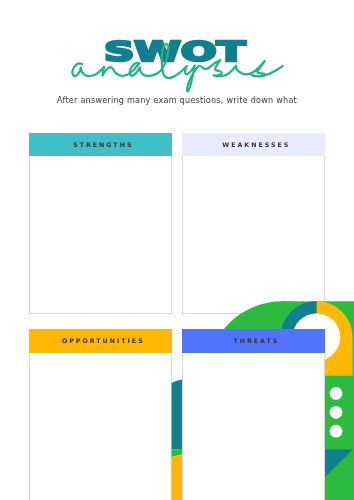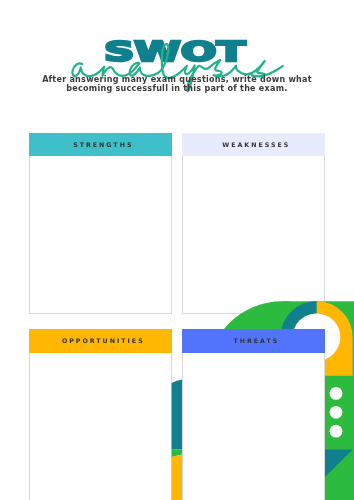--- a/index.html
+++ b/index.html
@@ -6,22 +6,22 @@
   html,body{margin:0;padding:0;}
   body{width:354px;height:500px;background:#ffffff;overflow:hidden;position:relative;
        font-family:"DejaVu Sans",sans-serif;}
   .page{position:absolute;inset:0;width:354px;height:488px;overflow:hidden;background:#fff;margin-top:24px;}
   #deco{position:absolute;left:0;top:0;width:354px;height:500px;}
   .title-wrap{position:absolute;left:0;top:0;width:354px;height:100px;}
   .swot{position:absolute;left:104.4px;top:11.5px;color:#10808f;font-weight:700;
         white-space:nowrap;font-size:27.2px;letter-spacing:0px;
         -webkit-text-stroke:2.45px #10808f;transform:scaleX(1.55);transform-origin:left top;}
   .script{position:absolute;left:65px;top:15px;}
-  .sub{position:absolute;left:0;top:51px;width:354px;text-align:center;
-       font-family:"DejaVu Sans",sans-serif;font-size:8.05px;font-weight:700;color:#3b3b3b;
+  .sub{position:absolute;left:0;top:72px;width:354px;text-align:center;
+       font-family:"DejaVu Sans",sans-serif;font-size:8.05px;font-weight:400;color:#3b3b3b;
        line-height:9.2px;letter-spacing:.25px;}
   .box{position:absolute;background:#fff;border:1px solid #d9d9d9;box-sizing:border-box;z-index:1;}
   #deco{z-index:2;}
   #box-threats{z-index:3;}
   .title-wrap,.sub{z-index:4;}
   .bhead{position:absolute;left:-1px;top:-1px;box-sizing:border-box;
          display:flex;align-items:center;justify-content:center;
          font-size:6.3px;font-weight:700;letter-spacing:1.98px;color:#333;padding-left:6.0px;}
   #box-strengths{left:29px;top:109px;width:142.6px;height:181px;}
   #box-weaknesses{left:182px;top:109px;width:142.6px;height:181px;}
@@ -75,21 +75,20 @@
   <div class="title-wrap">
     <div class="swot">SWOT</div>
     <svg class="script" viewBox="-3 -13 230 56" width="230" height="56" aria-label="analysis">
       <title>analysis</title>
       <path fill="none" stroke="#22b28c" stroke-width="2.2" stroke-linecap="round" stroke-linejoin="round" d="M14.2 12.1 C10.8 9.6 5.8 13.6 4.6 18.4 C3.6 22.6 5.6 25.2 8.1 23.6 C11.0 21.8 12.4 17.8 12.8 15.5 C13.0 18.2 14.0 21.0 16.2 22.6 C19.4 24.9 25.0 24.2 28.0 22.3 C31.0 20.4 34.0 17.4 36.2 14.6 C35.0 17.6 34.6 21.0 34.6 23.8 C35.6 20.5 39.0 16.4 41.4 15.4 C43.4 14.6 44.6 16.2 45.6 18.2 C46.8 20.5 48.4 22.0 50.6 23.0 C54.6 24.6 60.0 23.0 64.0 19.5 C68.0 16.0 70.0 12.5 71.5 11.3 C68.0 9.8 63.4 13.4 62.0 18.0 C60.8 22.2 62.6 24.8 65.4 23.2 C68.4 21.4 70.8 17.6 71.8 15.5 C72.0 18.4 73.0 21.2 75.0 22.6 C78.4 25.0 85.0 24.0 90.0 21.0 C93.4 18.9 97.0 13.0 99.4 4.0 C101.2 -2.8 100.8 -8.0 98.4 -7.8 C96.0 -7.6 94.2 -3.0 93.9 4.0 C93.6 11.0 94.2 18.0 95.2 21.4 C96.4 25.4 99.4 26.6 103.0 25.6 C108.0 24.2 113.0 20.0 118.8 13.9 C117.4 17.0 116.8 20.2 117.4 21.4 C118.2 23.0 120.6 21.8 122.6 19.6 C124.4 17.6 125.8 15.0 126.7 13.4 C126.0 17.4 124.8 24.0 123.6 29.0 C122.0 35.6 120.6 39.3 119.8 39.3 C118.6 39.3 119.0 35.0 121.0 30.0 C123.4 24.0 127.0 18.0 130.0 14.6 C132.0 12.4 134.2 15.8 136.4 16.6 C138.4 17.3 140.2 16.6 142.0 14.9 C145.6 11.6 149.4 9.2 152.2 8.0 C150.2 10.8 148.2 14.0 147.3 16.2 C146.5 18.2 148.6 18.6 151.0 19.0 C154.2 19.5 154.6 21.2 152.2 22.4 C150.2 23.4 147.6 23.6 145.6 23.4 C149.0 24.2 153.2 24.2 157.0 23.4 C161.0 22.0 164.8 18.2 168.0 13.6 C167.4 16.0 168.2 17.4 169.8 18.6 C172.0 20.4 175.2 22.6 179.0 22.4 C185.0 22.0 192.0 15.2 196.8 9.0 C194.4 12.6 190.6 17.0 189.5 19.2 C188.7 20.9 190.8 21.2 193.8 21.4 C197.6 21.7 198.4 23.0 195.6 23.8 C192.4 24.7 187.4 24.3 184.0 23.4 C189.0 25.2 198.4 24.4 208.3 18.3 C211.4 16.4 213.4 14.8 214.8 13.9"></path>
     </svg>
   </div>
 
   <div class="sub">
     <div>After answering many exam questions, write down what</div>
-    <div>becoming successfull in this part of the exam.</div>
   </div>
 
   <div class="box" id="box-strengths">
     <div class="bhead">STRENGTHS</div>
   </div>
   <div class="box" id="box-weaknesses">
     <div class="bhead">WEAKNESSES</div>
   </div>
   <div class="box" id="box-opportunities">
     <div class="bhead">OPPORTUNITIES</div>

